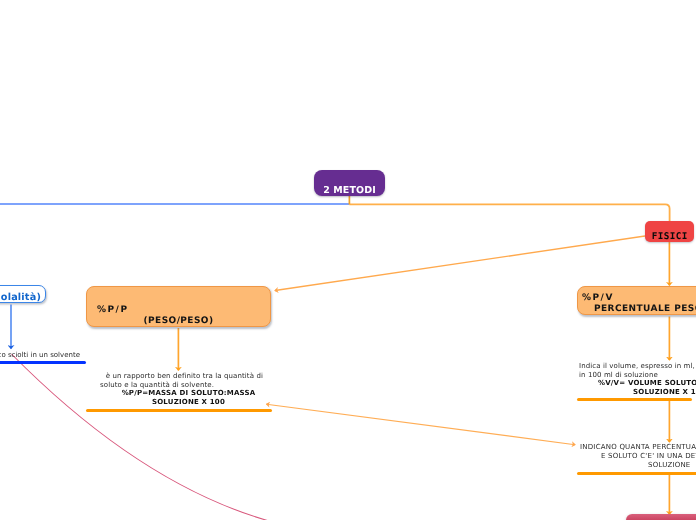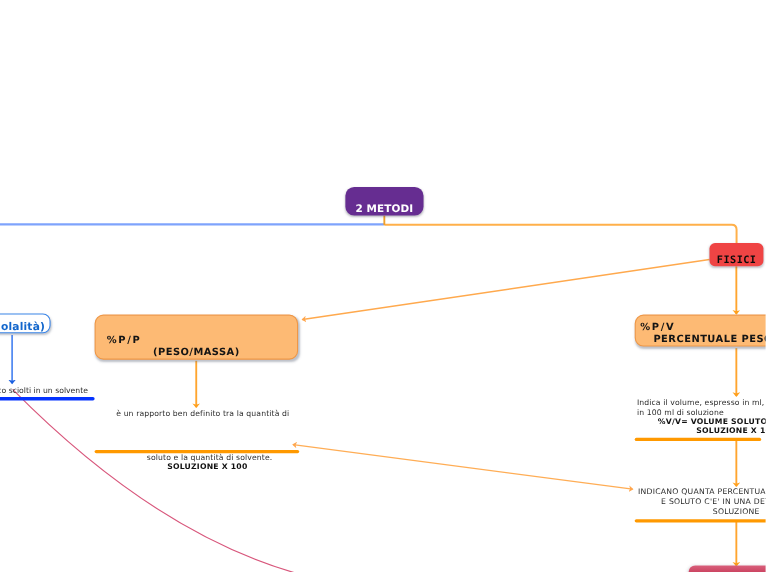--- a/index.html
+++ b/index.html
@@ -97,39 +97,40 @@
 
   <div class="node n-metodi">
     <span class="lbl">2 METODI</span>
   </div>
 
   <div class="node n-fisici">
     <span class="lbl">FISICI</span>
   </div>
 
   <div class="node n-box n-pp">
-    <span class="t"><span class="l1">%P/P</span><span class="l3">(PESO/MASSA)</span></span>
+    <span class="t"><span class="l1">%P/P</span><span class="l3">(PESO/PESO)</span></span>
   </div>
 
   <div class="node n-box n-pv">
     <span class="t"><span class="l1">%P/V</span><span class="l2">PERCENTUALE PESO</span></span>
   </div>
 
   <div class="node n-blue">
     <span class="lbl">Molalità)</span>
   </div>
 
   <div class="node n-crim"></div>
 
   <div class="txt" style="left:-40px;top:350.6px;width:120px;text-align:right;letter-spacing:0;white-space:nowrap;">co sciolti in un solvente</div>
   <div class="bar-blue" style="left:-40px;top:360.9px;width:125.5px;"></div>
 
   <div class="txt" style="left:96px;top:372px;width:185px;letter-spacing:.1px;">
     <span class="ln" style="text-align:right;padding-right:18px;">è un rapporto ben definito tra la quantità di</span>
-    <span class="ln" style="text-align:center;padding-left:4px;margin-top:31px;">soluto e la quantità di solvente.</span>
+    <span class="ln" style="text-align:left;padding-left:4px;">soluto e la quantità di solvente.</span>
+    <span class="ln bd" style="text-align:center;">%P/P=MASSA DI SOLUTO:MASSA</span>
     <span class="ln bd" style="text-align:center;">SOLUZIONE X 100</span>
   </div>
   <div class="bar" style="left:86px;top:408.9px;width:186px;"></div>
 
   <div class="txt" style="left:579px;top:362px;width:190px;letter-spacing:.1px;">
     <span class="ln" style="text-align:left;">Indica il volume, espresso in ml,</span>
     <span class="ln" style="text-align:left;">in 100 ml di soluzione</span>
     <span class="ln bd" style="text-align:left;padding-left:19px;">%V/V= VOLUME SOLUTO</span>
     <span class="ln bd" style="text-align:left;padding-left:54px;">SOLUZIONE X 100</span>
   </div>

